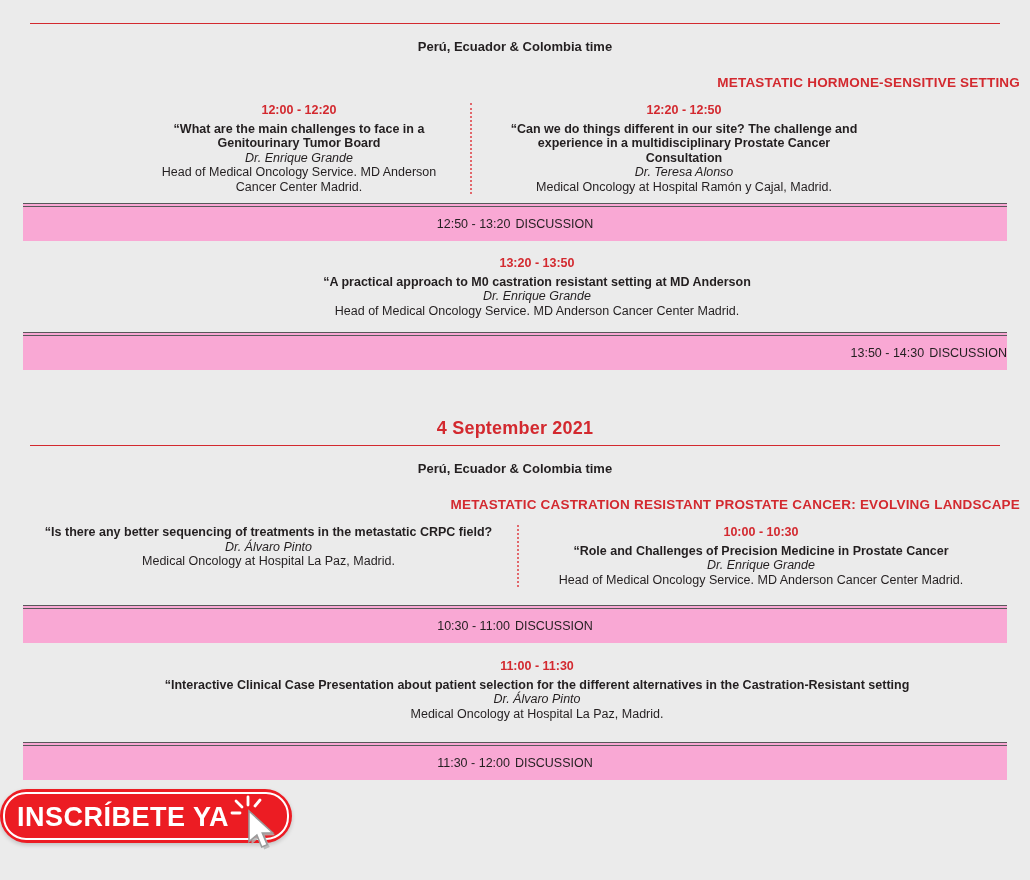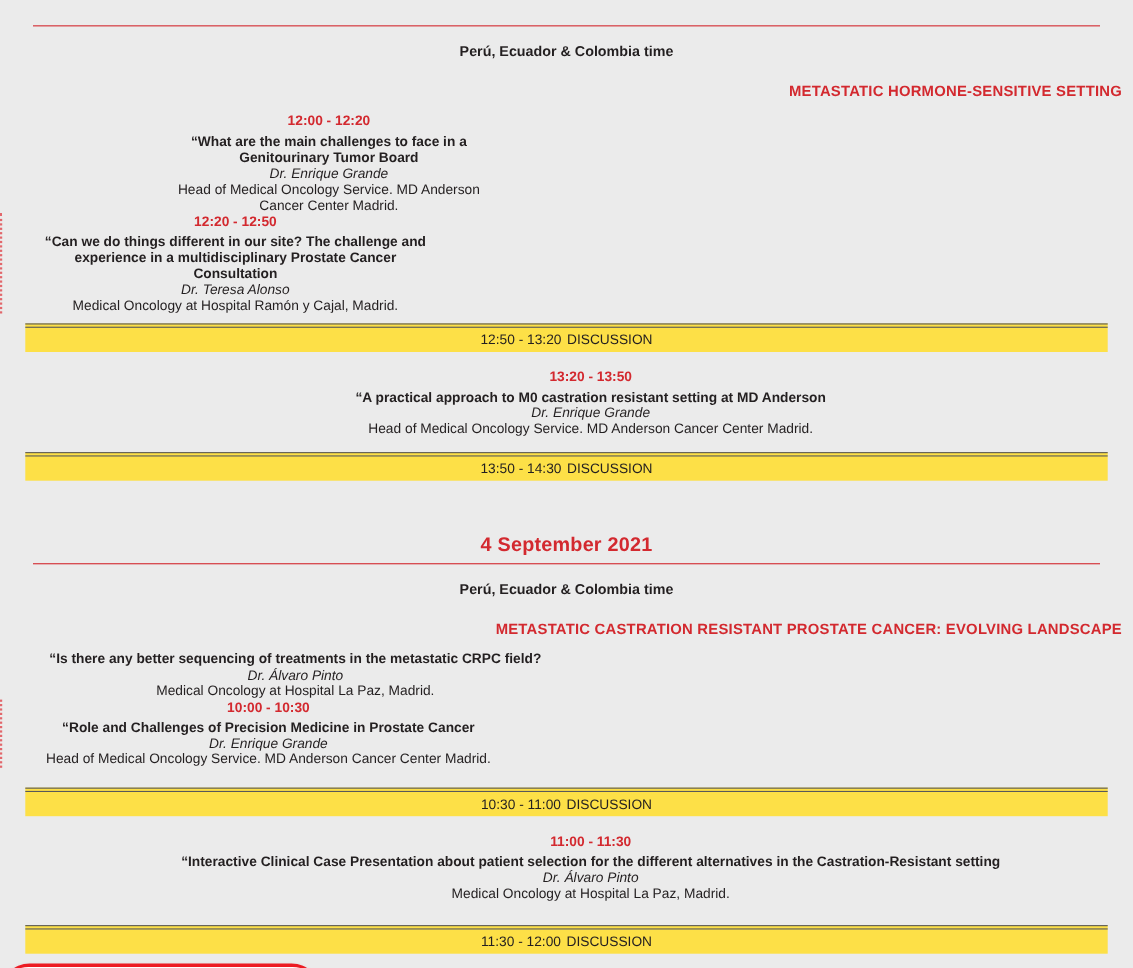--- a/index.html
+++ b/index.html
@@ -18,44 +18,44 @@
     font-family:"Liberation Sans","DejaVu Sans",sans-serif;
     color:var(--ink);
     overflow:hidden;
     position:relative;
   }
   .page{padding-top:17px;}
   .date{margin:0;text-align:center;font-size:18px;font-weight:bold;color:var(--red);letter-spacing:.2px;}
   .redline{height:0;border-top:1.5px solid var(--red);margin:6px 30px 0;}
   .timezone{margin-top:15px;text-align:center;font-size:13px;font-weight:bold;}
   .heading{margin:21px 10px 0;text-align:right;font-size:13.5px;font-weight:bold;color:var(--red);letter-spacing:.2px;}
-  .two-col{display:flex;margin-top:13px;align-items:stretch;flex-direction:column;}
+  .two-col{display:flex;margin-top:13px;align-items:stretch;}
   .col{box-sizing:border-box;}
   .d1-left{width:470px;padding-left:128px;}
   .d1-right{width:560px;border-left:2px dotted var(--dotred);padding-right:134px;}
   .d2-left{width:517px;padding-left:20px;}
   .d2-right{width:513px;border-left:2px dotted var(--dotred);padding-right:27px;}
   .session{text-align:center;font-size:12.5px;line-height:1.16;}
   .session .time{color:var(--red);font-weight:bold;margin-bottom:4px;}
   .session .title{font-weight:bold;margin:0 auto;}
   .session .speaker{font-style:italic;}
   .session .affil{margin:0 auto;}
   .w310{max-width:310px;} .w370{max-width:370px;}
   .w470{max-width:470px;} .w450{max-width:450px;}
   .single{margin-top:15px;padding-left:44px;}
   .discussion-bar{
     margin:9px 23px 0;
-    background:#fde047;
+    background:#f9a8d4;
     border-top:4px double var(--barline);
-    height:26px;
+    height:38px;
     display:flex;align-items:center;justify-content:center;
     font-size:12.5px;color:var(--ink);
   }
   .discussion-bar .dlabel{margin-left:5px;}
-  .mt14{margin-top:14px;} .mt18{margin-top:18px;} .mt21{margin-top:21px;justify-content:center;}
+  .mt14{margin-top:14px;justify-content:flex-end;} .mt18{margin-top:18px;} .mt21{margin-top:21px;justify-content:center;}
   .heading2{margin-top:19px;}
   .day2{margin-top:48px;}
   .register-wrap{margin-top:9px;display:flex;justify-content:flex-start;}
   .register{
     position:relative;
     width:292px;height:54px;
     background:var(--btn-red);
     border:none;border-radius:27px;
     cursor:pointer;
     box-shadow:0 2px 4px rgba(0,0,0,.18);

